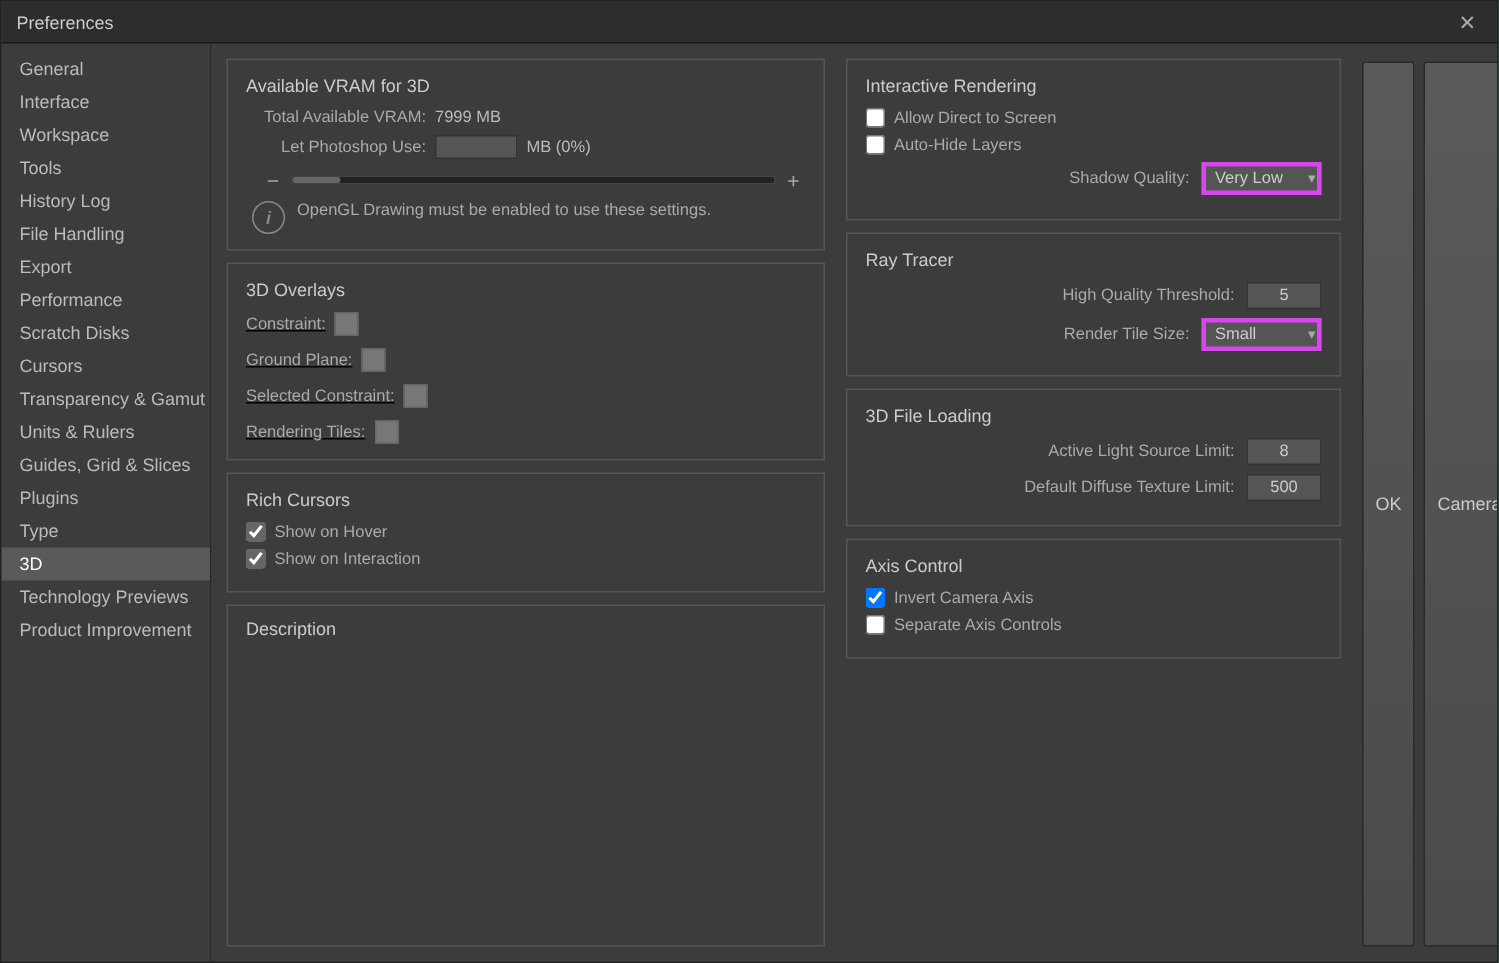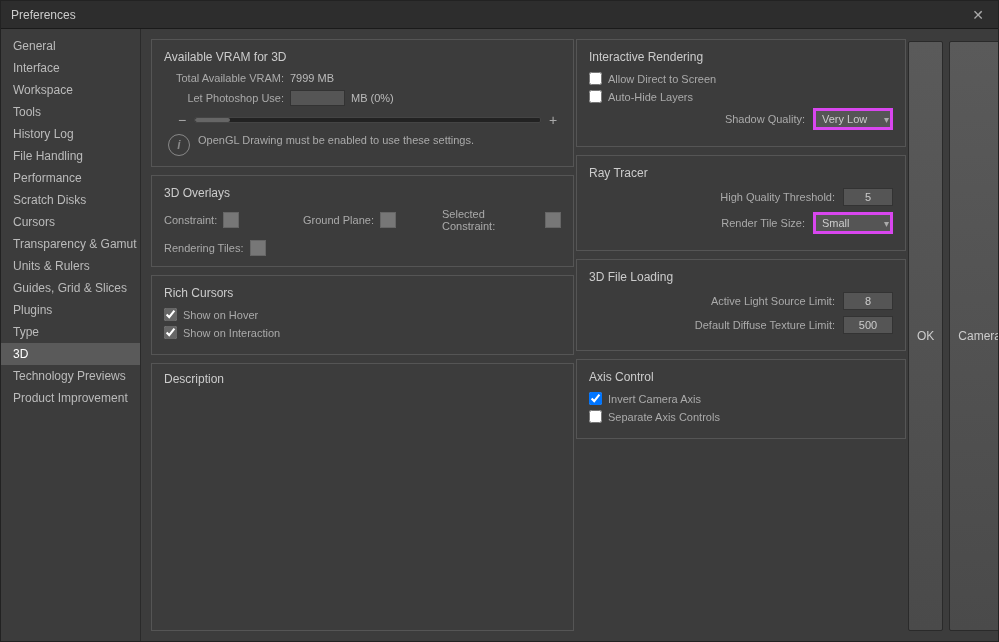--- a/index.html
+++ b/index.html
@@ -73,21 +73,21 @@
       flex: 1;
       display: flex;
       flex-direction: column;
       background: #3c3c3c;
       overflow: hidden;
     }
     .content-area {
       display: flex;
       flex: 1;
       padding: 10px;
-      gap: 2px;
+      gap: 14px;
       overflow: hidden;
     }
     
     .left-panel {
       flex: 1;
       display: flex;
       flex-direction: column;
       gap: 8px;
     }
     
@@ -196,22 +196,23 @@
       align-items: center;
       justify-content: center;
       font-size: 12px;
       font-style: italic;
       font-weight: bold;
       flex-shrink: 0;
     }
     
     .overlays-grid {
       display: grid;
-      grid-template-columns: 1fr 1fr 1fr;
+      grid-template-columns: 1fr;
       gap: 8px 20px;
+      text-decoration: underline;
     }
     .overlay-row {
       display: flex;
       align-items: center;
       gap: 6px;
       color: #aaa;
       font-size: 11px;
     }
     .color-swatch {
       width: 16px;
@@ -346,20 +347,21 @@
 
   <div class="dialog-body">
 
     <div class="sidebar">
     <div class="sidebar-item">General</div>
         <div class="sidebar-item">Interface</div>
         <div class="sidebar-item">Workspace</div>
         <div class="sidebar-item">Tools</div>
         <div class="sidebar-item">History Log</div>
         <div class="sidebar-item">File Handling</div>
+        <div class="sidebar-item">Export</div>
         <div class="sidebar-item">Performance</div>
         <div class="sidebar-item">Scratch Disks</div>
         <div class="sidebar-item">Cursors</div>
         <div class="sidebar-item">Transparency &amp; Gamut</div>
         <div class="sidebar-item">Units &amp; Rulers</div>
         <div class="sidebar-item">Guides, Grid &amp; Slices</div>
         <div class="sidebar-item">Plugins</div>
         <div class="sidebar-item">Type</div>
         <div class="sidebar-item active">3D</div>
         <div class="sidebar-item">Technology Previews</div>

